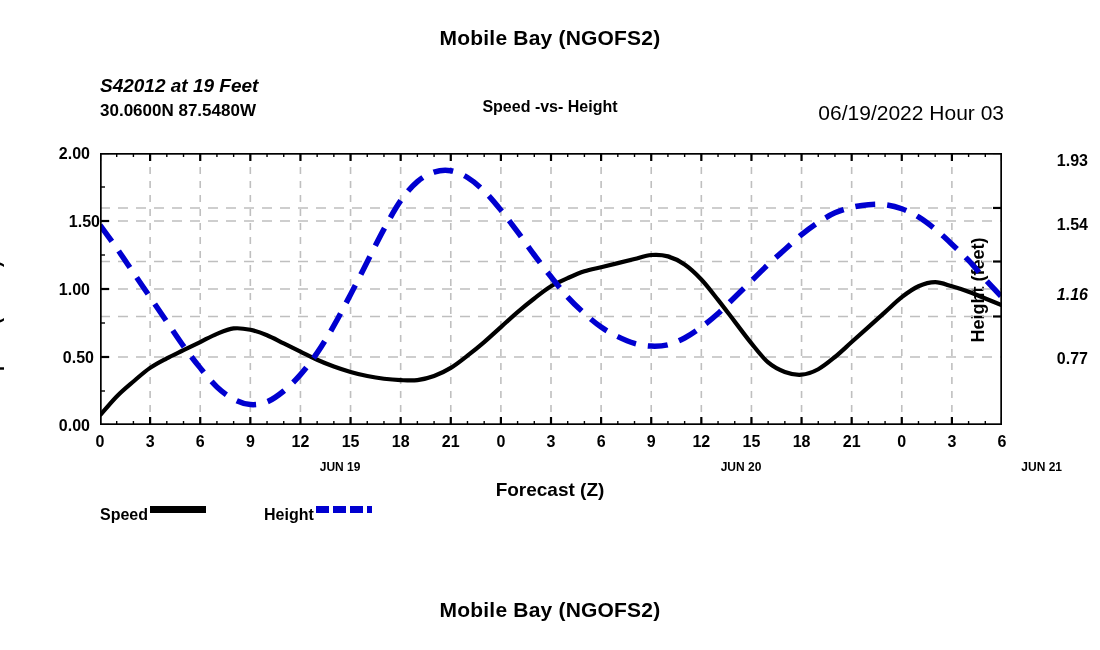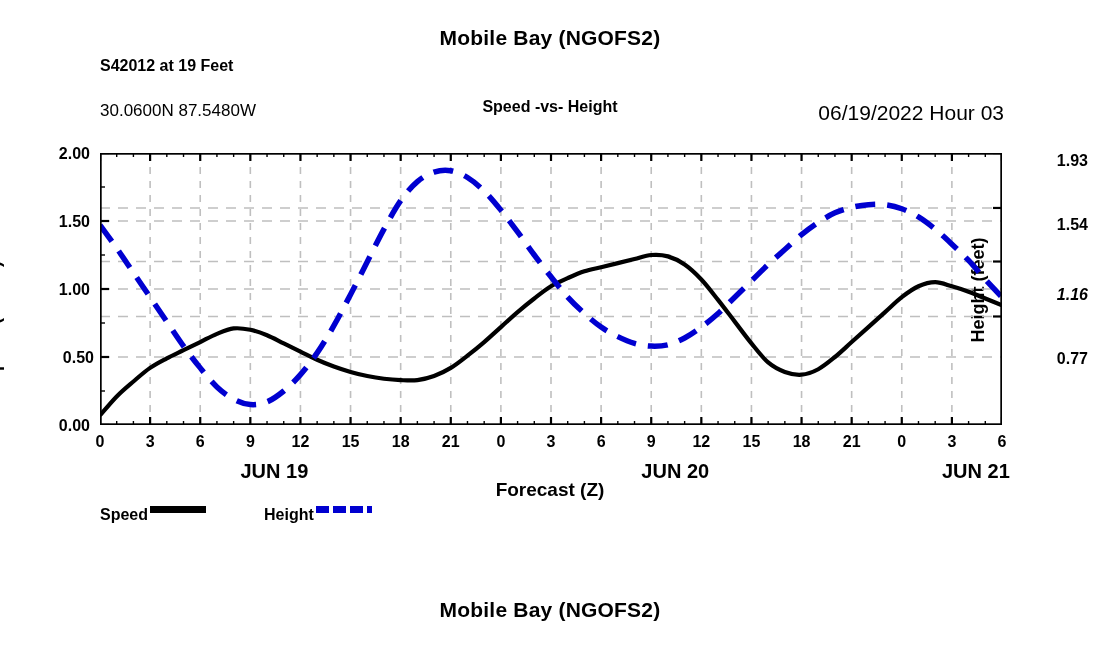--- a/index.html
+++ b/index.html
@@ -25,28 +25,29 @@
     letter-spacing: 0.2px;
   }
   .title-bottom {
     left: 0; right: 0; top: 598px;
     text-align: center;
     font-size: 21px;
     font-weight: bold;
     letter-spacing: 0.2px;
   }
   .hdr-left-1 {
-    left: 100px; top: 57px;
-    font-size: 16px;
-    font-weight: bold;
+    left: 100px; top: 75px;
+    font-size: 19px;
+    font-weight: bold;
+    font-style: italic;
   }
   .hdr-left-2 {
     left: 100px; top: 101px;
     font-size: 17px;
-    font-weight: normal;
+    font-weight: bold;
   }
   .hdr-center {
     left: 0; right: 0; top: 98px;
     text-align: center;
     font-size: 16px;
     font-weight: bold;
   }
   .hdr-right {
     right: 96px; top: 101px;
     font-size: 21px;
@@ -87,23 +88,23 @@
   .tick-label-left { text-align: right; width: 70px; }
   .tick-label-right { text-align: right; width: 70px; }
 
   .xtick-label {
     font-size: 16px;
     font-weight: bold;
     text-align: center;
     width: 30px;
   }
   .day-label {
-    font-size: 20px;
-    font-weight: bold;
-    text-align: left;
+    font-size: 12px;
+    font-weight: bold;
+    text-align: right;
     width: 120px;
   }
   .xaxis-title {
     left: 0; right: 0; top: 479px;
     text-align: center;
     font-size: 19px;
     font-weight: bold;
   }
 
   #legend {
@@ -142,21 +143,21 @@
 <div class="abs hdr-center">Speed -vs- Height</div>
 <div class="abs hdr-right">06/19/2022 Hour 03</div>
 
 <div class="abs ylabel-left">Speed (Knots)</div>
 <div class="abs ylabel-right">Height (feet)</div>
 <div class="abs xaxis-title">Forecast (Z)</div>
 
 <div class="abs tick-label-left" style="left:20px; top:417px;">0.00</div>
 <div class="abs tick-label-left" style="left:24px; top:349px;">0.50</div>
 <div class="abs tick-label-left" style="left:20px; top:281px;">1.00</div>
-<div class="abs tick-label-left" style="left:20px; top:213px;">1.50</div>
+<div class="abs tick-label-left" style="left:30px; top:213px;">1.50</div>
 <div class="abs tick-label-left" style="left:20px; top:145px;">2.00</div>
 
 <div class="abs tick-label-right" style="left:1018px; top:350px;">0.77</div>
 <div class="abs tick-label-right" style="left:1018px; top:286px;font-style:italic;">1.16</div>
 <div class="abs tick-label-right" style="left:1018px; top:216px;">1.54</div>
 <div class="abs tick-label-right" style="left:1018px; top:152px;">1.93</div>
 
 <div id="plot-wrap" class="abs">
   <svg id="plot-svg" width="902" height="272" viewBox="0 0 902 272">
     <g id="grid-layer">

